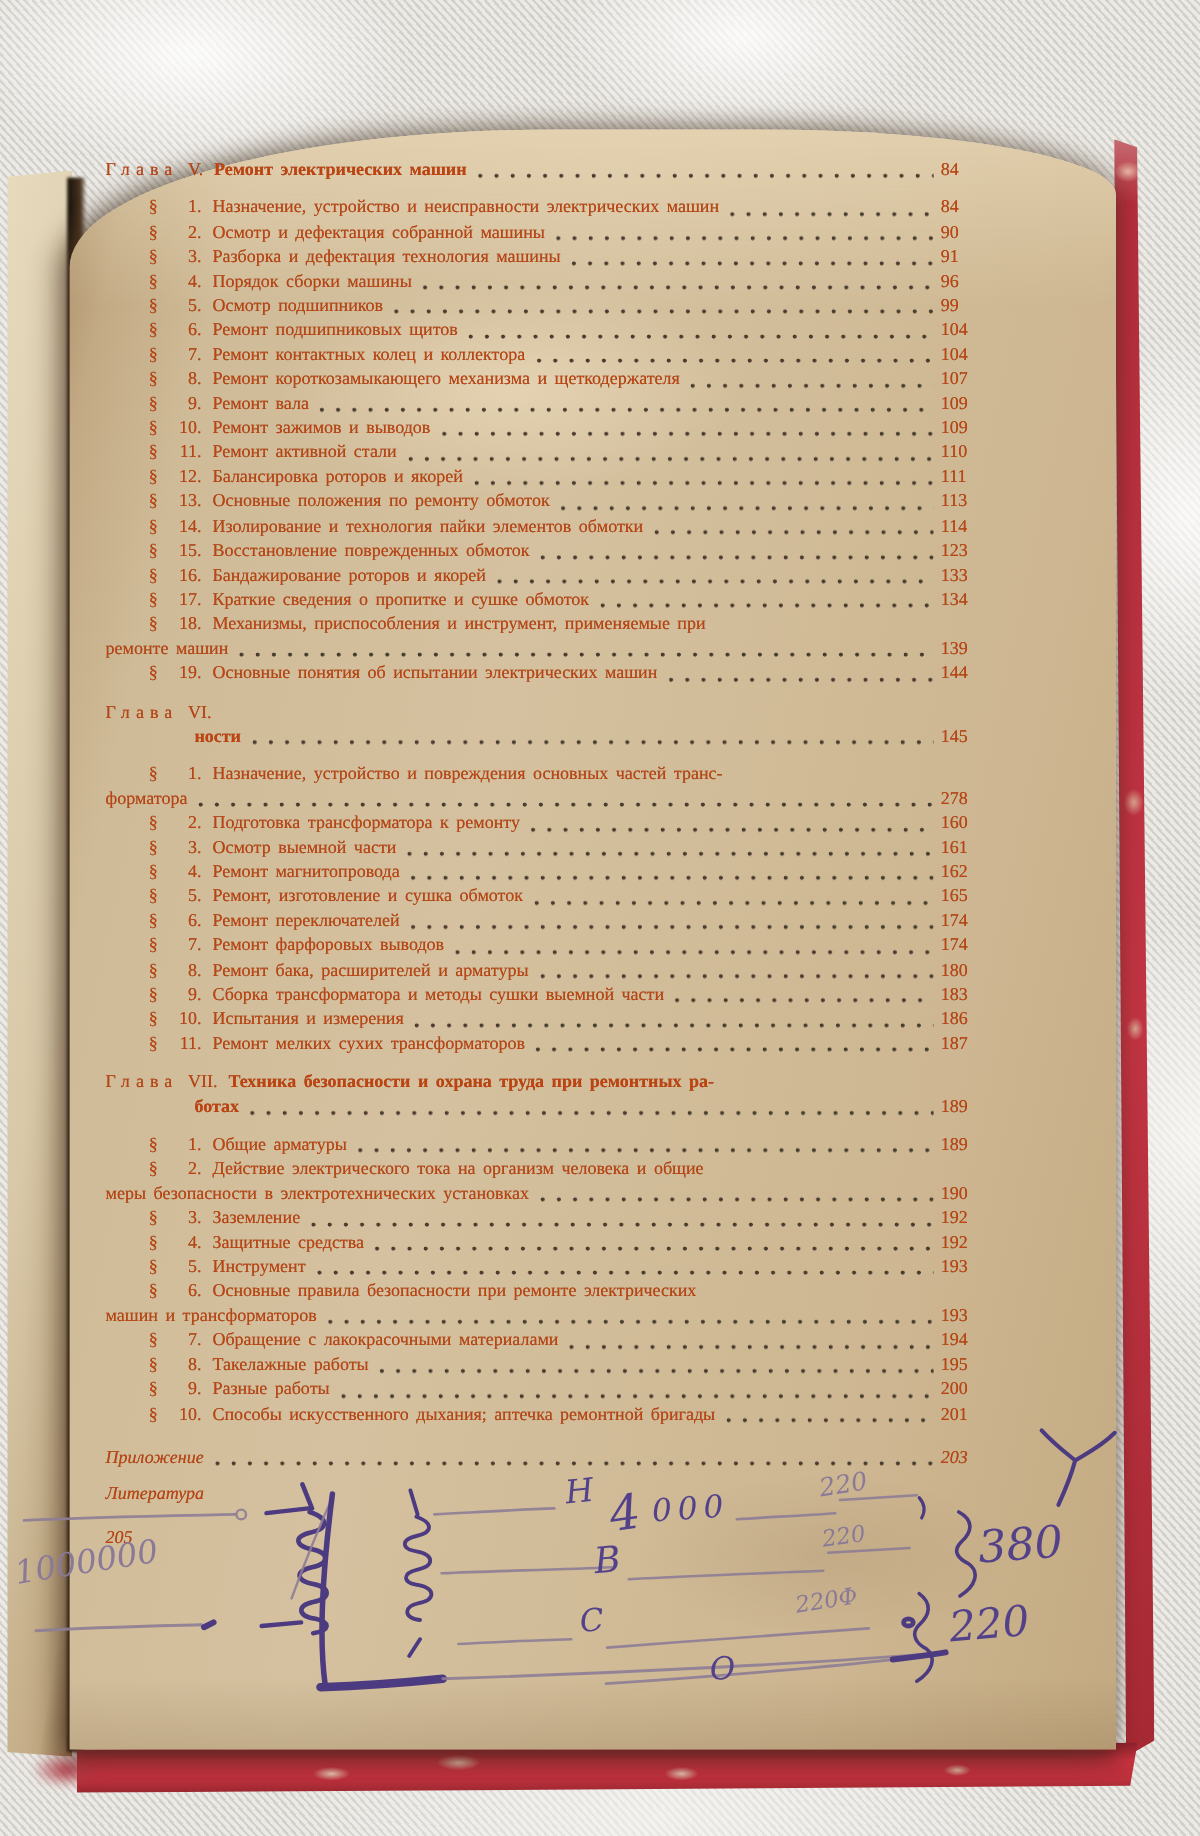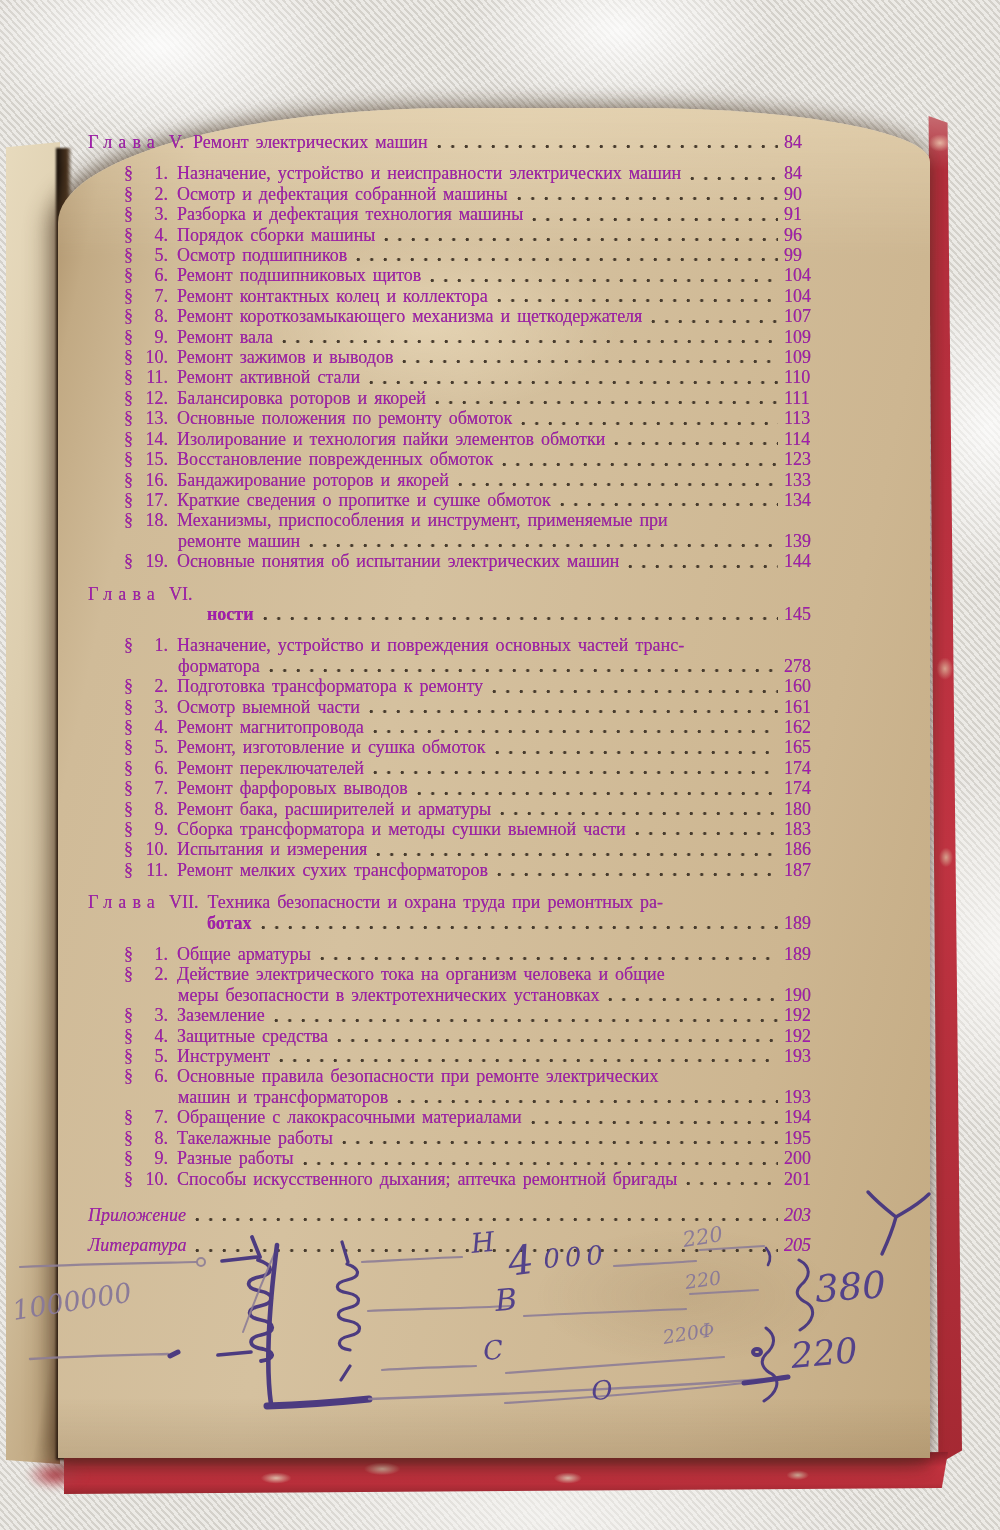--- a/index.html
+++ b/index.html
@@ -50,38 +50,38 @@
     box-shadow:-12px 4px 22px rgba(70,50,30,.45), 0 -6px 18px rgba(80,60,40,.38), 0 10px 14px rgba(60,20,20,.35);}
   .page::before{content:"";position:absolute;inset:0;border-radius:inherit;
     background:
       radial-gradient(260px 120px at 42% 16%, rgba(244,229,199,.5), rgba(244,229,199,0) 75%),
       radial-gradient(200px 90px at 72% 88%, rgba(120,90,55,.12), rgba(120,90,55,0) 75%),
       linear-gradient(to bottom, rgba(240,224,192,.55), rgba(240,224,192,0) 150px),
       linear-gradient(to top, rgba(110,80,45,.18), rgba(110,80,45,0) 60px);}
 
   
   .toc{position:absolute;left:88px;top:120px;width:732px;
-    font-size:18px;line-height:20.4px;color:#a21caf;word-spacing:2.5px;
+    font-size:15px;line-height:20.4px;color:#c2410c;word-spacing:2.5px;
     text-shadow:0 0 .5px rgba(61,51,38,.55);}
   .row{display:flex;align-items:baseline;white-space:nowrap;}
   .glava{letter-spacing:.34em;margin-right:8px;}
   .roman{margin-right:9px;}
-  .ctitle{font-weight:normal;}
+  .ctitle{font-weight:bold;}
   .chap{margin-top:12px;}
-  .chap-cont{margin-left:119px;font-weight:bold;}
+  .chap-cont{margin-left:74px;font-weight:bold;}
   .after-chap{margin-bottom:11px;}
   .sig{width:15px;margin-left:36px;}
   .inum{width:29px;text-align:right;margin-right:9px;}
-  .cont{margin-left:90px;}
+  .cont{}
   .dots{flex:1 1 auto;align-self:flex-end;height:15px;margin:0 6px 1px 9px;
     background-image:radial-gradient(circle at 2.2px 10.5px, #483c2e 1.35px, rgba(72,60,46,0) 1.95px);
     background-size:13.5px 15px;background-repeat:repeat-x;}
   .pg{width:36px;text-align:left;flex:0 0 auto;}
   .tail{font-style:italic;margin-top:16px;}
-  .tail + .tail{margin-top:10px;}
+  .tail + .tail{margin-top:10px;flex-direction:column;}
 
   
   .hand{position:absolute;left:0;top:0;pointer-events:none;}
   .ink{stroke:#4c3b80;fill:none;stroke-linecap:round;stroke-linejoin:round;}
   .pen{stroke:#8d7d96;fill:none;stroke-linecap:round;opacity:.9;}
   text.hw{font-family:"DejaVu Serif",serif;font-style:italic;fill:#53428a;}
   text.hw2{font-family:"DejaVu Serif",serif;font-style:italic;fill:#8a7a98;}
 
   .watermark{position:absolute;left:900px;top:1568px;width:96px;
     font-family:Liberation Serif, serif;font-size:12.5px;color:rgba(66,66,60,.92);

